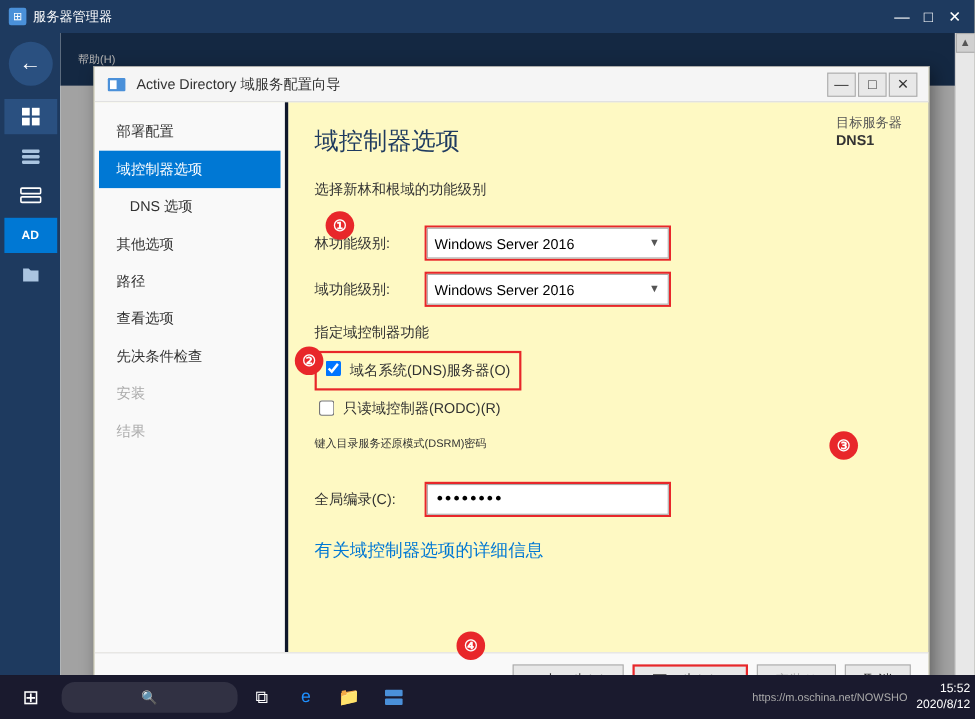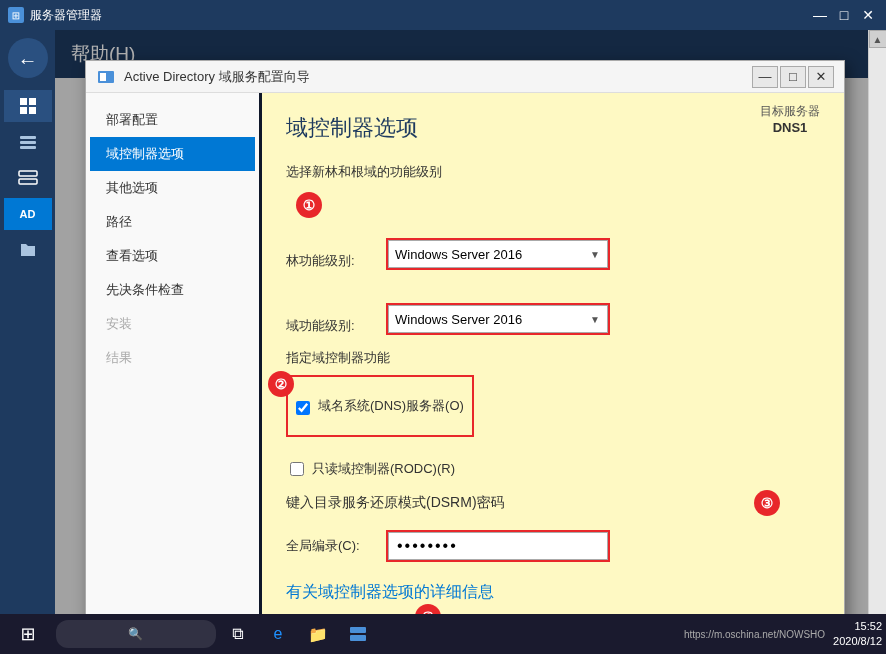--- a/index.html
+++ b/index.html
@@ -46,39 +46,39 @@
     .nav-item { padding: 8px 16px; font-size: 13px; color: #333; cursor: pointer; }
     .nav-item.active { background: #0078d4; color: white; }
     .nav-item.disabled { color: #aaa; cursor: default; }
     .nav-item.indent { padding-left: 28px; }
 
     
     .dialog-content { flex: 1; padding: 20px 24px; }
 
     .page-title { font-size: 22px; color: #1e3a5f; font-weight: normal; margin-bottom: 20px; }
 
-    .target-server { float: right; text-align: center; font-size: 12px; color: #555; margin-top: -10px; }
+    .target-server { float: right; text-align: left; font-size: 12px; color: #555; margin-top: -10px; }
     .target-server .server-name { color: #333; font-weight: bold; font-size: 13px; }
 
     .section-label { font-size: 13px; color: #333; margin-bottom: 10px; }
 
-    .form-row { display: flex; align-items: flex-end; margin-bottom: 10px; margin-top: 33px; }
+    .form-row { display: flex; align-items: center; margin-bottom: 10px; }
     .form-label { width: 100px; font-size: 13px; color: #333; flex-shrink: 0; }
     .form-select { width: 220px; height: 28px; border: 1px solid #aaa; background: white; padding: 0 6px; font-size: 13px; appearance: none; -webkit-appearance: none; cursor: pointer; padding-right: 24px; }
     .select-wrapper { position: relative; display: inline-block; }
     .select-wrapper::after { content: '▼'; position: absolute; right: 8px; top: 50%; transform: translateY(-50%); font-size: 10px; color: #555; pointer-events: none; }
 
     .section-title { font-size: 13px; color: #333; margin: 14px 0 8px; font-weight: normal; }
 
     .checkbox-row { display: flex; align-items: center; margin-bottom: 6px; padding-left: 4px; }
     .checkbox-input { width: 14px; height: 14px; margin-right: 8px; cursor: pointer; }
     .checkbox-label { font-size: 13px; color: #333; }
 
     .dsrm-section { margin-top: 16px; }
-    .dsrm-title { font-size: 14px; color: #333; margin-bottom: 18px; }
+    .dsrm-title { font-size: 10px; color: #333; margin-bottom: 28px; }
     .password-row { display: flex; align-items: center; margin-bottom: 8px; }
     .password-label { width: 100px; font-size: 13px; color: #333; flex-shrink: 0; }
     .password-input-wrapper { border: 2px solid #e8272a; }
     .password-input { width: 220px; height: 28px; border: 1px solid #aaa; padding: 0 8px; font-size: 16px; letter-spacing: 2px; }
 
     .link-row { margin-top: 20px; }
     .info-link { color: #0078d4; text-decoration: none; font-size: 16px; cursor: pointer; }
 
     
     .dialog-footer { border-top: 1px solid #e0e0e0; padding: 10px 16px; display: flex; justify-content: flex-end; gap: 8px; background: #f9f9f9; }
@@ -146,21 +146,21 @@
       <div class="sidebar-item">
         <svg width="18" height="16" viewBox="0 0 18 16" fill="#aac4e0">
             <path d="M2 2h5l2 2h7v10H2z"></path>
           </svg>
       </div>
     </div>
 
     <div class="content-area">
 
       <div style="position:absolute;top:0;left:0;right:0;bottom:24px;background:#f0f0f0;">
-        <div style="height:48px;background:#1e3a5f;display:flex;align-items:center;padding:0 16px;color:white;font-size:19px;">
+        <div style="height:48px;background:#1e3a5f;display:flex;align-items:center;padding:0 16px;color:white;font-size:10px;">
           <span>帮助(H)</span>
         </div>
         <div style="background:#e8e8e8;height:calc(100% - 48px);"></div>
       </div>
 
       <div class="modal-overlay">
         <div class="dialog">
 
           <div class="dialog-title-bar">
             <div class="dialog-title-icon">
@@ -175,20 +175,21 @@
               <button class="dialog-ctrl-btn">□</button>
               <button class="dialog-ctrl-btn close-btn">✕</button>
             </div>
           </div>
 
           <div class="dialog-body">
 
             <div class="dialog-nav">
               <div class="nav-item">部署配置</div>
               <div class="nav-item active">域控制器选项</div>
+              <div class="nav-item indent">DNS 选项</div>
               <div class="nav-item">其他选项</div>
               <div class="nav-item">路径</div>
               <div class="nav-item">查看选项</div>
               <div class="nav-item">先决条件检查</div>
               <div class="nav-item disabled">安装</div>
               <div class="nav-item disabled">结果</div>
             </div>
 
             <div class="dialog-content" style="position:relative;">
 
@@ -233,21 +234,21 @@
                   </div>
                 </div>
               </div>
 
               <div style="margin-top:12px;position:relative;">
                 <p class="section-title">指定域控制器功能</p>
 
                 
                 <div style="position:absolute; left:-18px; top:22px; width:26px;height:26px;border-radius:50%;background:#e8272a;color:white;font-size:14px;font-weight:bold;display:flex;align-items:center;justify-content:center;z-index:10;">②</div>
 
-                <div style="border:2px solid #e8272a;display:inline-flex;align-items:flex-end;padding:20px 8px;margin-bottom:23px;">
+                <div style="border:2px solid #e8272a;display:inline-flex;align-items:flex-start;padding:7px 8px;margin-bottom:7px;">
                   <input type="checkbox" class="checkbox-input" checked="" style="">
                   <span class="checkbox-label">域名系统(DNS)服务器(O)</span>
                 </div>
 
 
                 <div class="checkbox-row">
                   <input type="checkbox" class="checkbox-input" style="">
                   <span class="checkbox-label">只读域控制器(RODC)(R)</span>
                 </div>
               </div>

